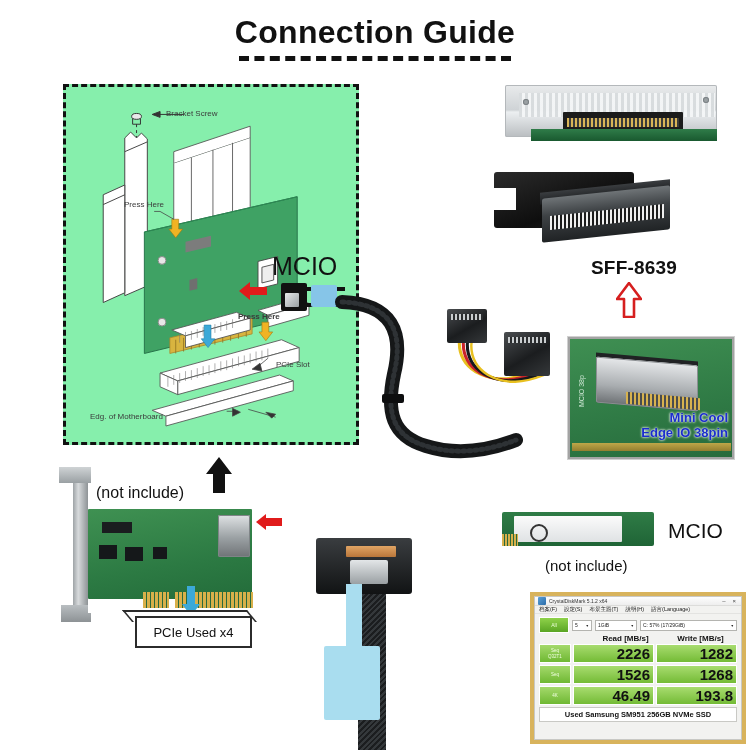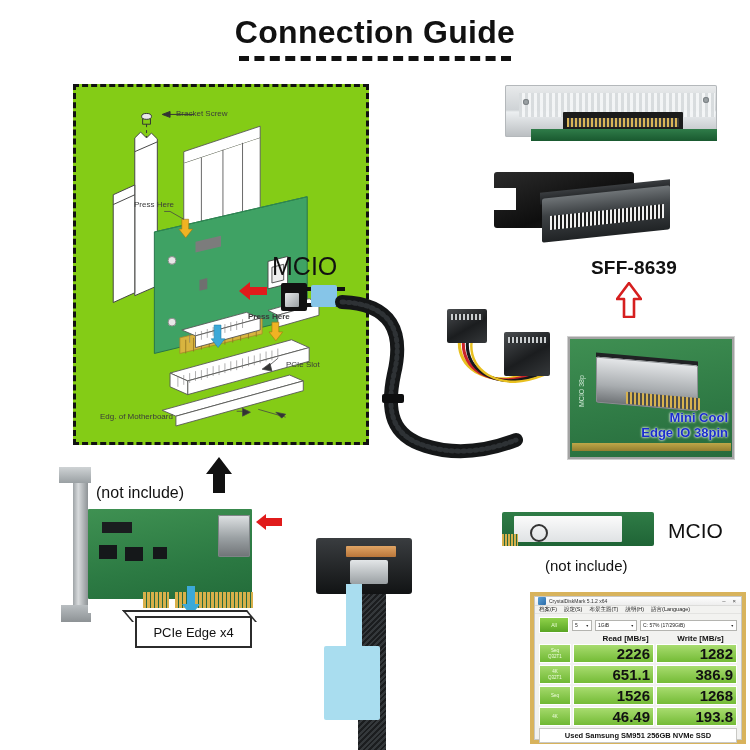--- a/index.html
+++ b/index.html
@@ -38,25 +38,25 @@
   .title-rule {
     width: 272px;
     height: 0;
     margin: 5px auto 0 auto;
     border-top: 5px dashed #111;
   }
 
   
   .panel-dashed {
     position: absolute;
-    left: 73px; top: 84px;
+    left: 63px; top: 84px;
     width: 296px; height: 361px;
     border: 3px dashed #111;
     box-sizing: border-box;
-    background: #84cc16;
+    background: #86efac;
   }
   .line-art {
     position: absolute;
     inset: 0;
   }
   .lbl {
     position: absolute;
     font-size: 8px;
     color: #3b3b3b;
     white-space: nowrap;
@@ -700,21 +700,21 @@
   </svg>
 
   <div class="pcie-notinclude">(not include)</div>
 
   <svg style="position:absolute;left:181px;top:585px;width:20px;height:32px;" viewBox="0 0 20 32">
     <path d="M6 1 L14 1 L14 19 L19 19 L10 31 L1 19 L6 19 Z" fill="#3ca9d8"></path>
   </svg>
 
   <div class="slot-box-shear"></div>
   <div class="slot-box">
-    <span class="slot-text">PCIe Edge x4</span>
+    <span class="slot-text">PCIe Used x4</span>
   </div>
 
   <div class="photo sffcable">
     <div class="sffc-braid"></div>
     <div class="sffc-shell">
       <div class="sffc-gold"></div>
       <div class="sffc-clip"></div>
     </div>
     <div class="sffc-tab"></div>
     <div class="sffc-tab2"></div>
@@ -761,28 +761,20 @@
       </div>
 
       <div class="cdm-rows">
         <div class="cdm-row">
           <div class="cdm-rowlabel">
             <span>Seq</span>
             <span>Q32T1</span>
           </div>
           <div class="cdm-cell">2226</div>
           <div class="cdm-cell">1282</div>
-        </div>
-        <div class="cdm-row">
-          <div class="cdm-rowlabel">
-            <span>4K</span>
-            <span>Q32T1</span>
-          </div>
-          <div class="cdm-cell">651.1</div>
-          <div class="cdm-cell">386.9</div>
         </div>
         <div class="cdm-row">
           <div class="cdm-rowlabel">
             <span>Seq</span>
             <span></span>
           </div>
           <div class="cdm-cell">1526</div>
           <div class="cdm-cell">1268</div>
         </div>
         <div class="cdm-row">

